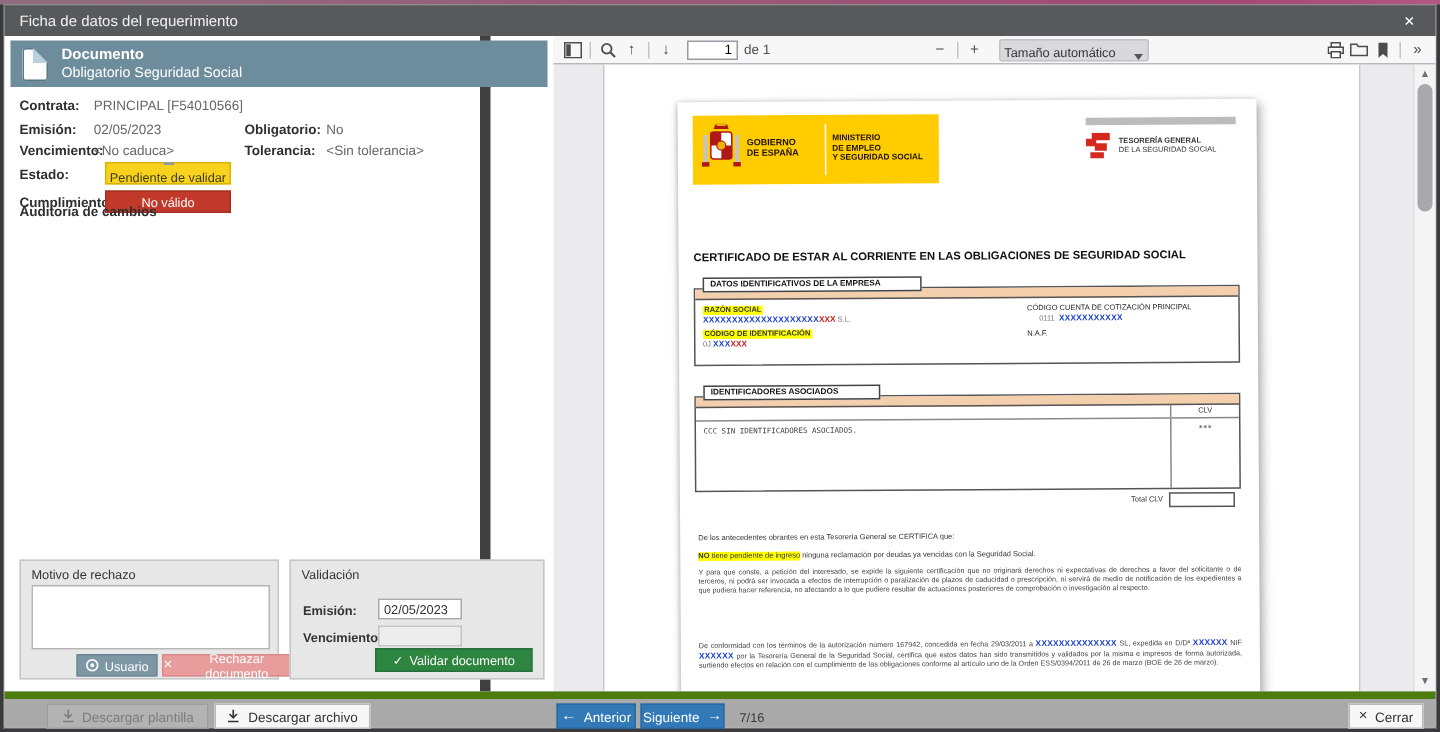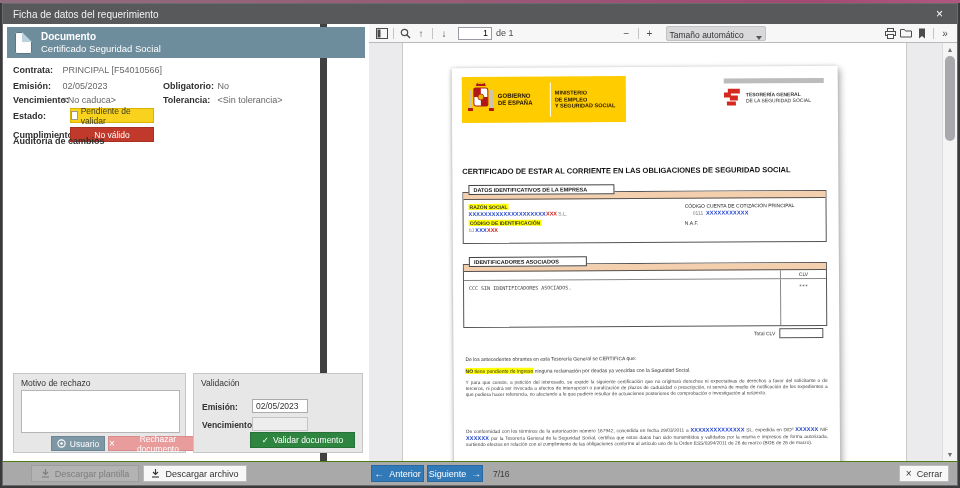--- a/index.html
+++ b/index.html
@@ -37,21 +37,21 @@
   #doc-header .t1 { font-size:10px; font-weight:bold; line-height:13px; }
   #doc-header .t2 { font-size:9.5px; line-height:12px; }
 
   .frow { position:absolute; left:10px; right:8px; font-size:9px; color:#555; }
   .lab { display:inline-block; width:47px; font-weight:bold; color:#2f2f2f; }
   .lab2 { display:inline-block; width:38px; font-weight:bold; color:#2f2f2f; }
   .col2 { position:absolute; left:150px; top:0; }
   .val { color:#666; }
 
   .badge { position:absolute; left:57px; top:-3px; width:84px; height:15px;
-    font-size:8.5px; display:flex; align-items:center; justify-content:center; gap:3px; }
+    font-size:8.5px; display:flex; align-items:center; justify-content:center; gap:3px;flex-direction:column; }
   .badge.yellow { background:#f8d21d; border:1px solid #d8b400; color:#3c3c20; }
   .badge.red { background:#c0392b; border:1px solid #a83023; color:#fff; }
   .badge .page-ico { width:7px; height:9px; background:#fff; border:0.5px solid #999; }
 
   #audit-label { position:absolute; left:10px; top:112px; font-size:9px; font-weight:bold; color:#2f2f2f; }
   #audit-table { position:absolute; left:4px; top:119px; width:354px; height:73px;
     border:1px solid #cfcfcf; background:#fff; font-size:8.5px; color:#666; }
   #audit-table .thead { display:flex; height:13px; background:#f1f1f1; border-bottom:1px solid #d6d6d6; }
   #audit-table .th { display:flex; align-items:center; justify-content:center; border-right:1px solid #ddd; }
   #audit-table .th.c0 { width:88px; } #audit-table .th.c1 { width:82px; }
@@ -156,21 +156,21 @@
   .para { position:absolute; left:12px; width:362px; font-size:5px; color:#333; line-height:6.5px; }
   #para1 { top:288px; }
   #para2 { top:300px; }
   #para2 .hl { background:#ffff00; }
   #para2 .no { font-weight:bold; }
   #para3 { top:312px; text-align:justify; font-size:4.8px; line-height:6.2px; color:#444; }
   #para4 { top:360px; text-align:justify; font-size:4.8px; line-height:6.2px; color:#444; }
 
   
   #footer { position:absolute; left:0; right:0; bottom:0; height:24px;
-    background:#a9a9a9; border-top:1px solid #4d7c0f; font-size:9px; }
+    background:#a9a9a9; border-top:5px solid #4d7c0f; font-size:9px; }
   .fbtn { position:absolute; top:3px; height:17px; display:flex; align-items:center;
     justify-content:center; gap:5px; font-size:9px; cursor:pointer; border:1px solid #bbb;
     background:#f7f7f7; color:#333; font-family:inherit; }
   #btn-plantilla { left:28px; width:108px; background:#b3b3b3; border-color:#9d9d9d; color:#7d7d7d; cursor:default; }
   #btn-archivo { left:140px; width:104px; }
   #btn-anterior { left:368px; width:53px; background:#3279b8; border-color:#2a68a0; color:#fff; }
   #btn-siguiente { left:424px; width:56px; background:#3279b8; border-color:#2a68a0; color:#fff; }
   #page-counter { position:absolute; left:490px; top:7px; font-size:8.5px; color:#3a3a3a; }
   #btn-cerrar { right:8px; width:50px; }
   .arrow-glyph { font-size:10px; line-height:1; }
@@ -189,21 +189,21 @@
     <span class="spacer"></span>
     <span class="close">×</span>
   </div>
 
   <div id="left-panel">
 
     <div id="doc-header">
       <span class="doc-icon"></span>
       <span>
         <div class="t1">Documento</div>
-        <div class="t2">Certificado Seguridad Social</div>
+        <div class="t2">Obligatorio Seguridad Social</div>
       </span>
     </div>
 
     <div class="frow" style="top:41px">
       <span class="lab">Contrata:</span>
       <span class="val">PRINCIPAL [F54010566]</span>
     </div>
 
     <div class="frow" style="top:57px">
       <span class="lab">Emisión:</span>

